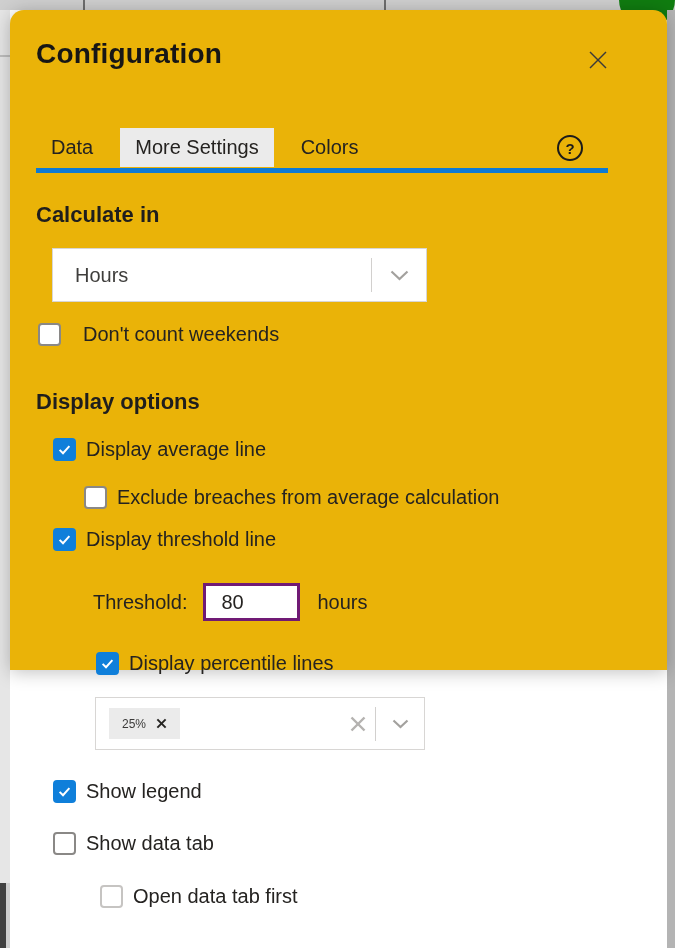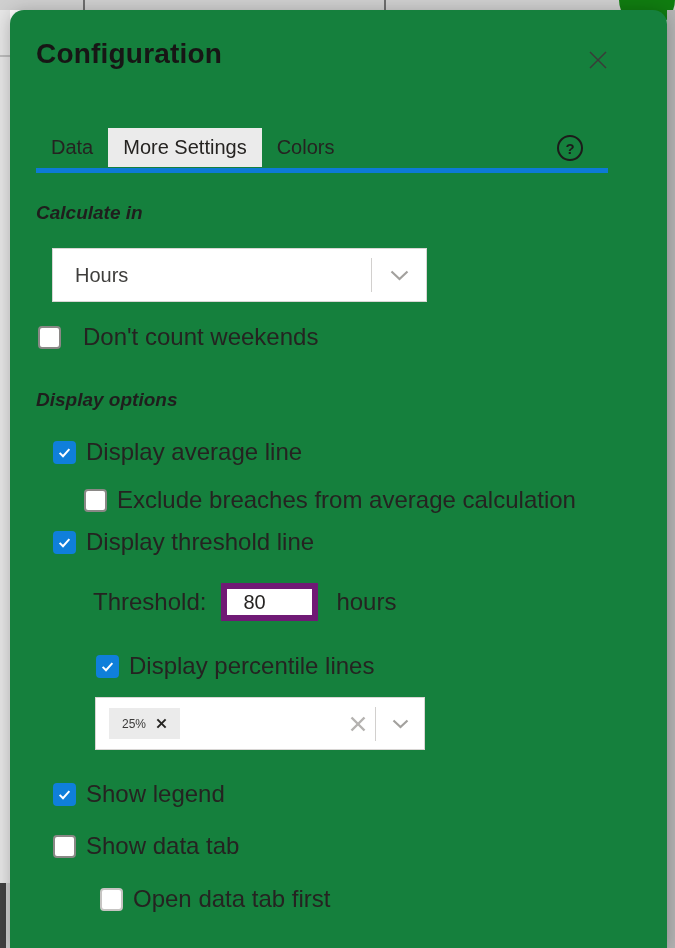--- a/index.html
+++ b/index.html
@@ -14,59 +14,59 @@
   .bg-tick{top:0;width:2px;height:10px;background:#6e6e6e;z-index:2;}
   .bg-left{left:0;top:10px;width:10px;height:938px;background:#e6e6e6;z-index:1;}
   .bg-left-line{left:0;top:55px;width:10px;height:2px;background:#bdbdbd;z-index:2;}
   .bg-left-dark{left:0;top:883px;width:6px;height:65px;background:#414141;z-index:2;}
   .bg-left-mid{left:6px;top:883px;width:4px;height:65px;background:#cfcfcf;z-index:2;}
   .bg-right{left:667px;top:10px;width:8px;height:938px;background:#b4b4b4;z-index:3;}
   .green-shape{left:619px;top:-28px;width:56px;height:56px;border-radius:50%;background:#107c10;z-index:2;}
 
   
   .dialog{
-    left:10px;top:10px;width:657px;height:938px;background:#15803d;
+    left:10px;top:10px;width:657px;height:660px;background:#eab308;
     border-radius:14px 14px 0 0;z-index:4;
     box-shadow:0 2px 18px rgba(0,0,0,0.25);
   }
   .title{left:26px;top:28px;font-size:28px;font-weight:700;color:#171615;letter-spacing:0.2px;}
   .close-btn{left:574px;top:36px;width:28px;height:28px;display:flex;align-items:center;justify-content:center;cursor:pointer;}
 
   
-  .tabs{left:26px;top:118px;display:flex;height:39px;}
+  .tabs{left:26px;top:118px;display:flex;gap:12px;height:39px;}
   .tab{display:flex;align-items:center;padding:0 15px;font-size:20px;color:#252321;cursor:pointer;white-space:nowrap;}
   .tab.active{background:#ebebeb;}
   .help-circle{left:547px;top:125px;width:26px;height:26px;border:2px solid #1c1b1a;border-radius:50%;
     display:flex;align-items:center;justify-content:center;font-size:15px;font-weight:700;color:#1c1b1a;box-sizing:border-box;cursor:pointer;}
   .tab-underline{left:26px;top:158px;width:572px;height:5px;background:#0d7ad5;}
 
-  .heading{font-size:19px;font-weight:700;color:#1f1e1d;font-style:italic;}
+  .heading{font-size:22px;font-weight:700;color:#1f1e1d;}
   .row{position:absolute;display:flex;align-items:center;gap:10px;}
-  .lbl{font-size:24px;color:#252321;white-space:nowrap;}
+  .lbl{font-size:20px;color:#252321;white-space:nowrap;}
 
   
   .cb{width:23px;height:23px;border:2px solid #8a8886;border-radius:4px;background:#fff;
     box-sizing:border-box;display:flex;align-items:center;justify-content:center;flex:none;cursor:pointer;}
   .cb.checked{background:#0f7fda;border-color:#0f7fda;}
   .cb svg{display:none;}
   .cb.checked svg{display:block;}
   .cb.light{border-color:#c6c4c2;}
 
   
   .selectbox{border:1px solid #d8d6d4;background:#fff;box-sizing:border-box;display:flex;align-items:center;cursor:pointer;}
   .sel-text{padding-left:22px;font-size:20px;color:#3f3e3c;flex:1;}
   .sel-sep{width:1px;height:34px;background:#d2d0ce;flex:none;}
   .sel-chev{width:54px;display:flex;align-items:center;justify-content:center;flex:none;}
 
   .tag{background:#ebebeb;height:31px;display:flex;align-items:center;gap:10px;padding:0 13px;margin-left:13px;cursor:default;}
   .tag-label{font-size:12px;color:#3b3a39;}
   .spacer{flex:1;}
   .clear-x{width:34px;display:flex;align-items:center;justify-content:center;cursor:pointer;}
 
-  .num-input{width:97px;height:38px;border:6px solid #701a75;box-sizing:border-box;font-size:20px;color:#252321;
+  .num-input{width:97px;height:38px;border:3px solid #701a75;box-sizing:border-box;font-size:20px;color:#252321;
     padding:0 0 0 16px;font-family:inherit;outline:none;}
 </style>
 </head>
 <body>
 
 <div class="abs bg-top"></div>
 <div class="abs bg-tick" style="left:83px;"></div>
 <div class="abs bg-tick" style="left:384px;"></div>
 <div class="abs bg-left"></div>
 <div class="abs bg-left-line"></div>

